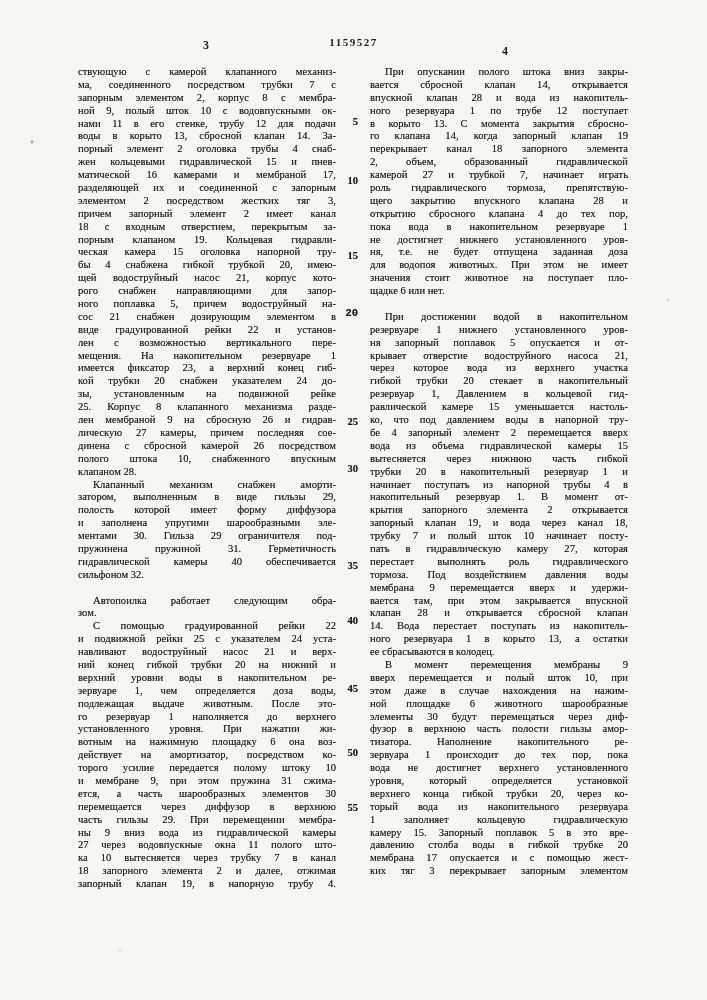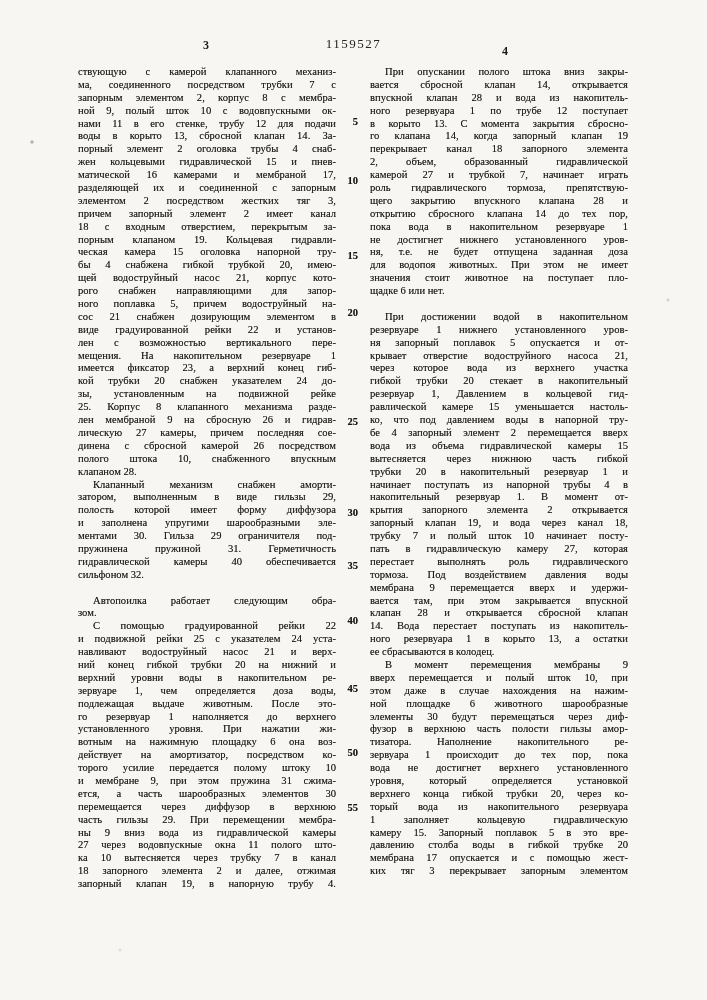--- a/index.html
+++ b/index.html
@@ -10,22 +10,23 @@
       radial-gradient(circle at 32px 142px, rgba(40,40,40,.35) 0 1.2px, transparent 2px),
       radial-gradient(circle at 668px 300px, rgba(60,60,60,.18) 0 1px, transparent 2px),
       radial-gradient(circle at 120px 950px, rgba(60,60,60,.12) 0 1px, transparent 2px),
       #f7f6f2;
     overflow:hidden;
     font-family:"Liberation Serif","DejaVu Serif",serif;
     color:#1d1c1a;
   }
   .doc-number{
     position:absolute;top:36px;left:0;width:707px;
-    text-align:center;font-size:13px;letter-spacing:1.5px;
+    text-align:center;font-size:11px;letter-spacing:1.5px;
     color:#242320;
+    font-weight:bold;
   }
   .page-num{position:absolute;font-size:12px;font-weight:bold;color:#1a1916;}
   .page-num.left{top:38px;left:203px;}
   .page-num.right{top:44px;left:502px;}
   .col{
     position:absolute;top:66px;width:258px;
   }
   .col.left{left:78px;}
   .col.right{left:370px;}
   .line{
@@ -123,21 +124,21 @@
       <div class="line">вается сбросной клапан 14, открывается</div>
       <div class="line">впускной клапан 28 и вода из накопитель-</div>
       <div class="line">ного резервуара 1 по трубе 12 поступает</div>
       <div class="line">в корыто 13. С момента закрытия сбросно-</div>
       <div class="line">го клапана 14, когда запорный клапан 19</div>
       <div class="line">перекрывает канал 18 запорного элемента</div>
       <div class="line">2, объем, образованный гидравлической</div>
       <div class="line">камерой 27 и трубкой 7, начинает играть</div>
       <div class="line">роль гидравлического тормоза, препятствую-</div>
       <div class="line">щего закрытию впускного клапана 28 и</div>
-      <div class="line">открытию сбросного клапана 14 до тех пор,</div>
+      <div class="line">открытию сбросного клапана 4 до тех пор,</div>
       <div class="line">пока вода в накопительном резервуаре 1</div>
       <div class="line">не достигнет нижнего установленного уров-</div>
       <div class="line">ня, т.е. не будет отпущена заданная доза</div>
       <div class="line">для водопоя животных. При этом не имеет</div>
       <div class="line">значения стоит животное на поступает пло-</div>
       <div class="line end">щадке 6 или нет.</div>
       <div class="line blank"></div>
       <div class="line indent">При достижении водой в накопительном</div>
       <div class="line">резервуаре 1 нижнего установленного уров-</div>
       <div class="line">ня запорный поплавок 5 опускается и от-</div>
@@ -180,22 +181,22 @@
       <div class="line">1 заполняет кольцевую гидравлическую</div>
       <div class="line">камеру 15. Запорный поплавок 5 в это вре-</div>
       <div class="line">давлению столба воды в гибкой трубке 20</div>
       <div class="line">мембрана 17 опускается и с помощью жест-</div>
       <div class="line">ких тяг 3 перекрывает запорным элементом</div>
     </div>
   <div id="gutter">
       <div class="gutter-num" style="top: 116px;">5</div>
       <div class="gutter-num" style="top: 175px;">10</div>
       <div class="gutter-num" style="top: 233px; margin-top: 17px;">15</div>
-      <div class="gutter-num" style="top: 307px;">20</div>
+      <div class="gutter-num" style="top: 307px; font-family: Liberation Mono, monospace;">20</div>
       <div class="gutter-num" style="top: 372px; margin-top: 44px;">25</div>
-      <div class="gutter-num" style="top: 463px; margin-top: 44px;">30</div>
+      <div class="gutter-num" style="top: 463px;">30</div>
       <div class="gutter-num" style="top: 560px;">35</div>
       <div class="gutter-num" style="top: 615px;">40</div>
       <div class="gutter-num" style="top: 683px;">45</div>
       <div class="gutter-num" style="top: 747px;">50</div>
       <div class="gutter-num" style="top: 802px;">55</div>
     </div>
 </div>
 
 </body></html>

